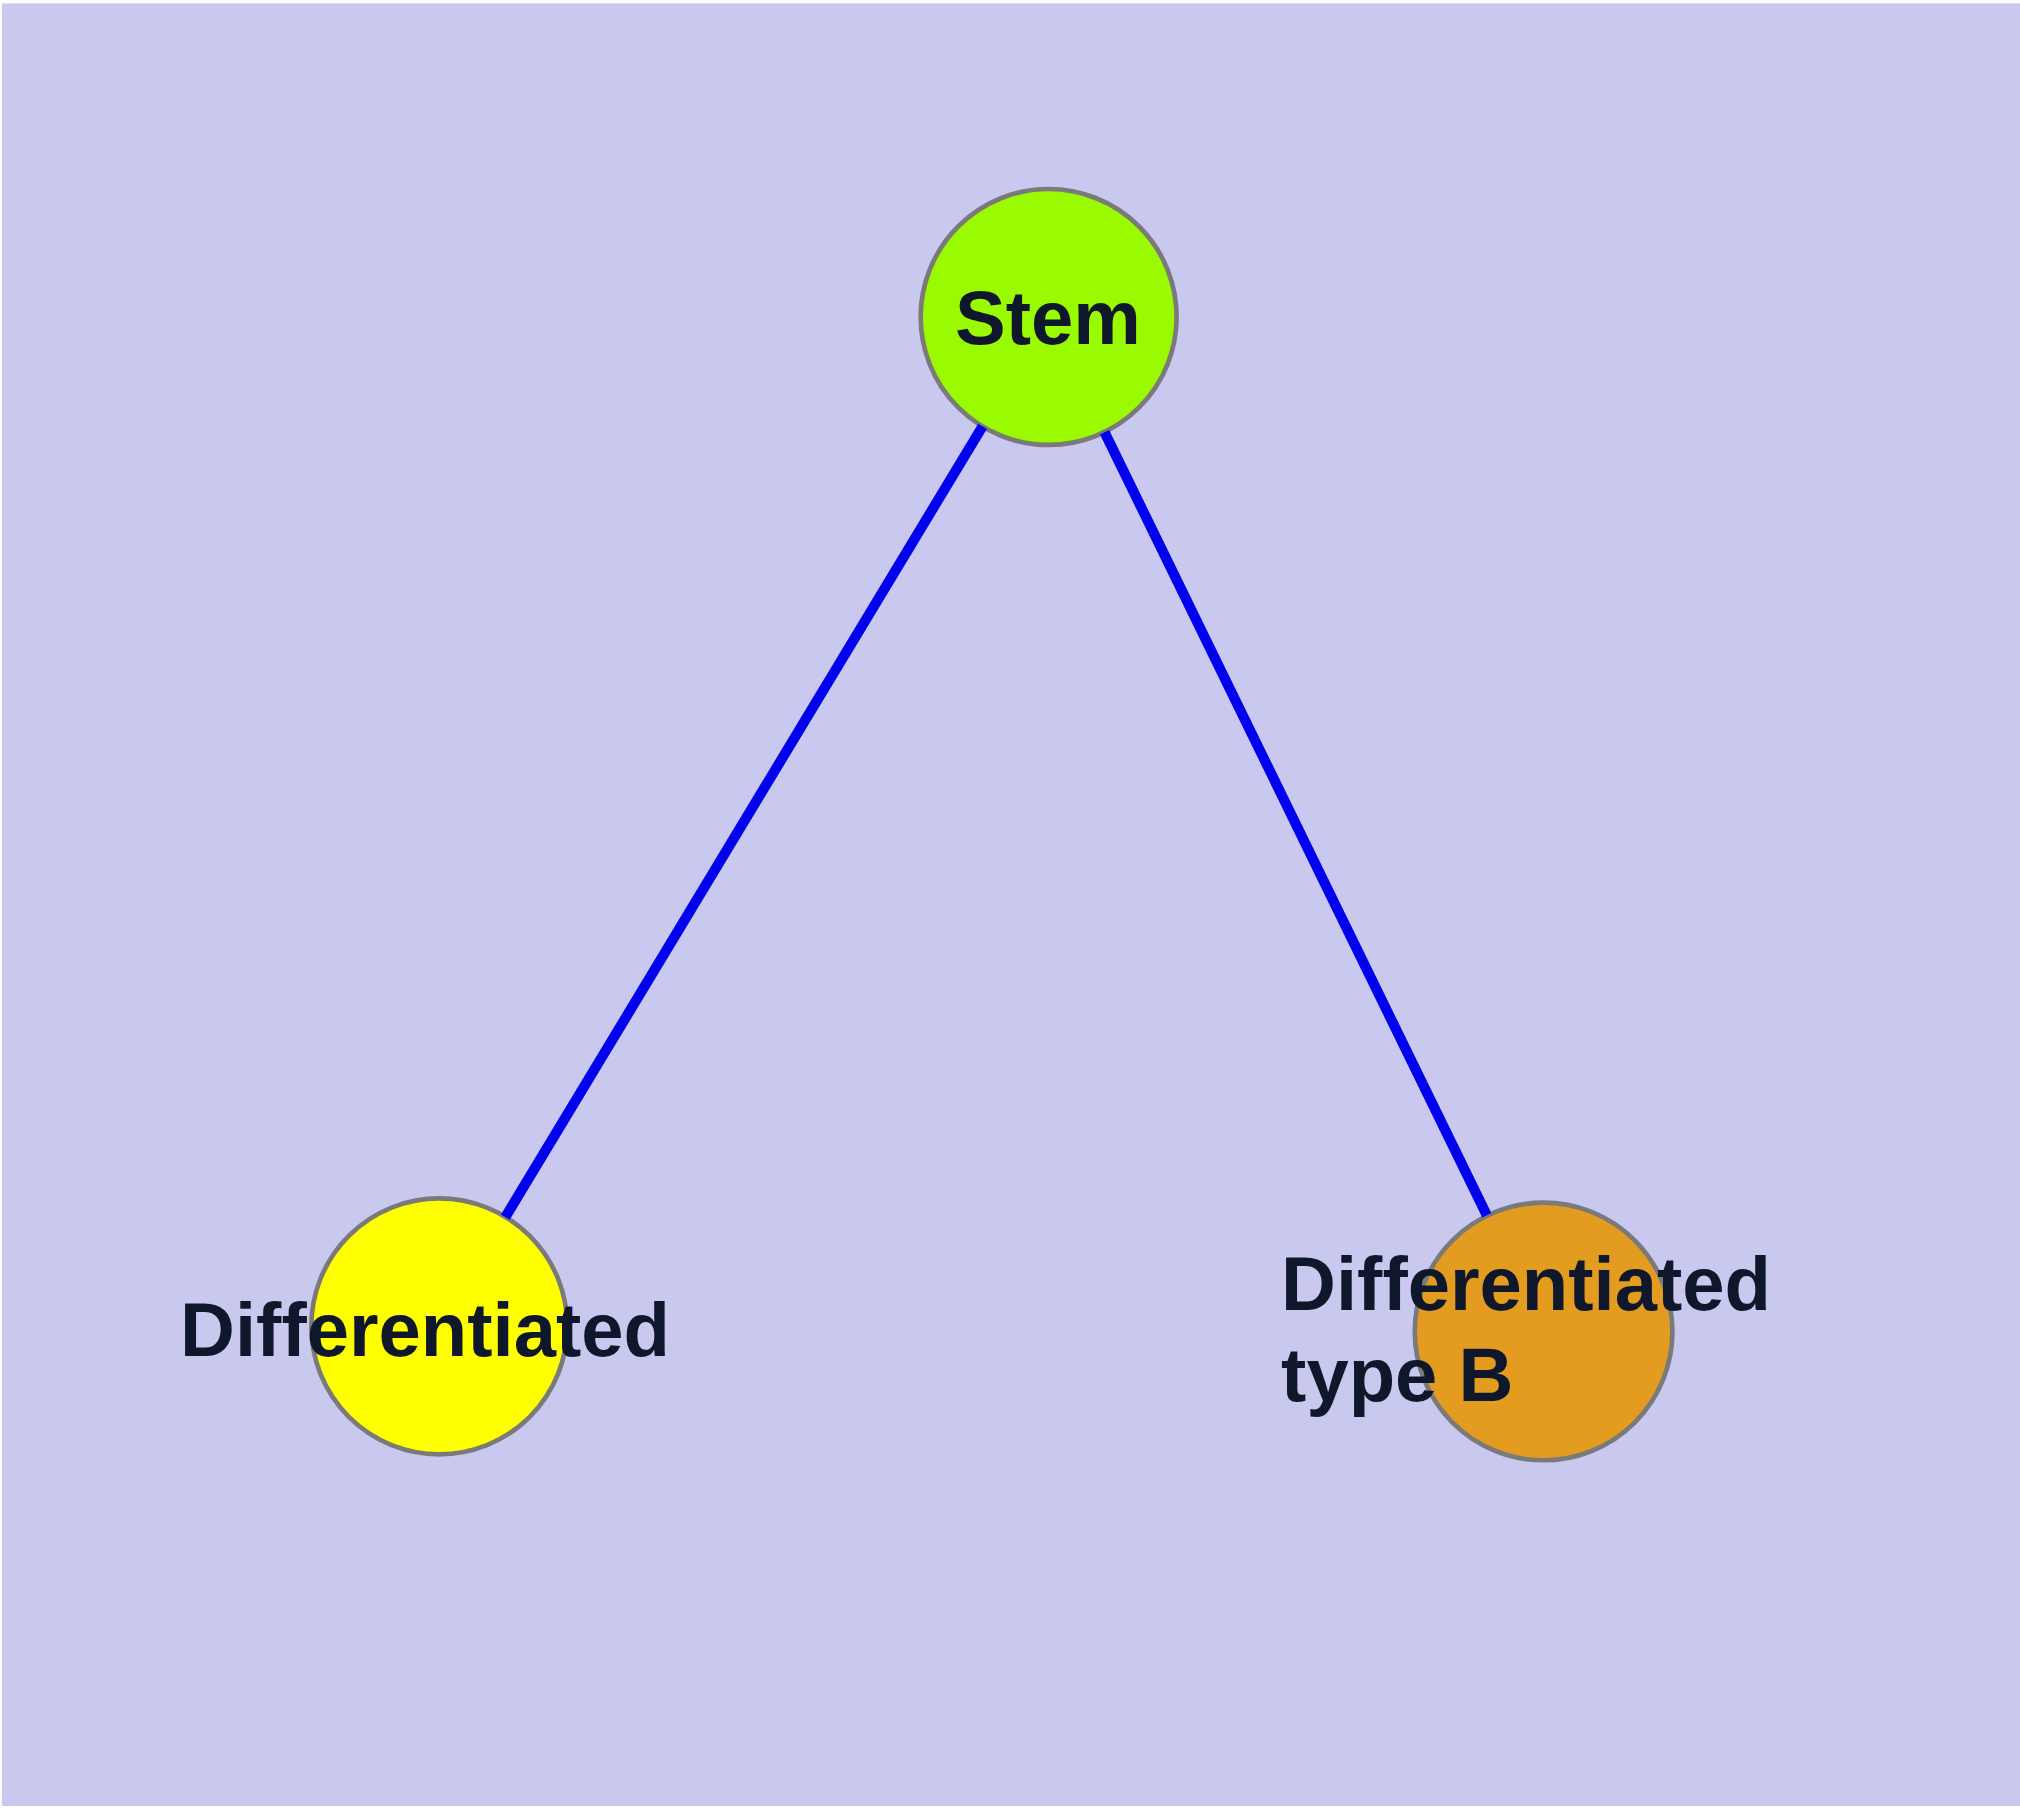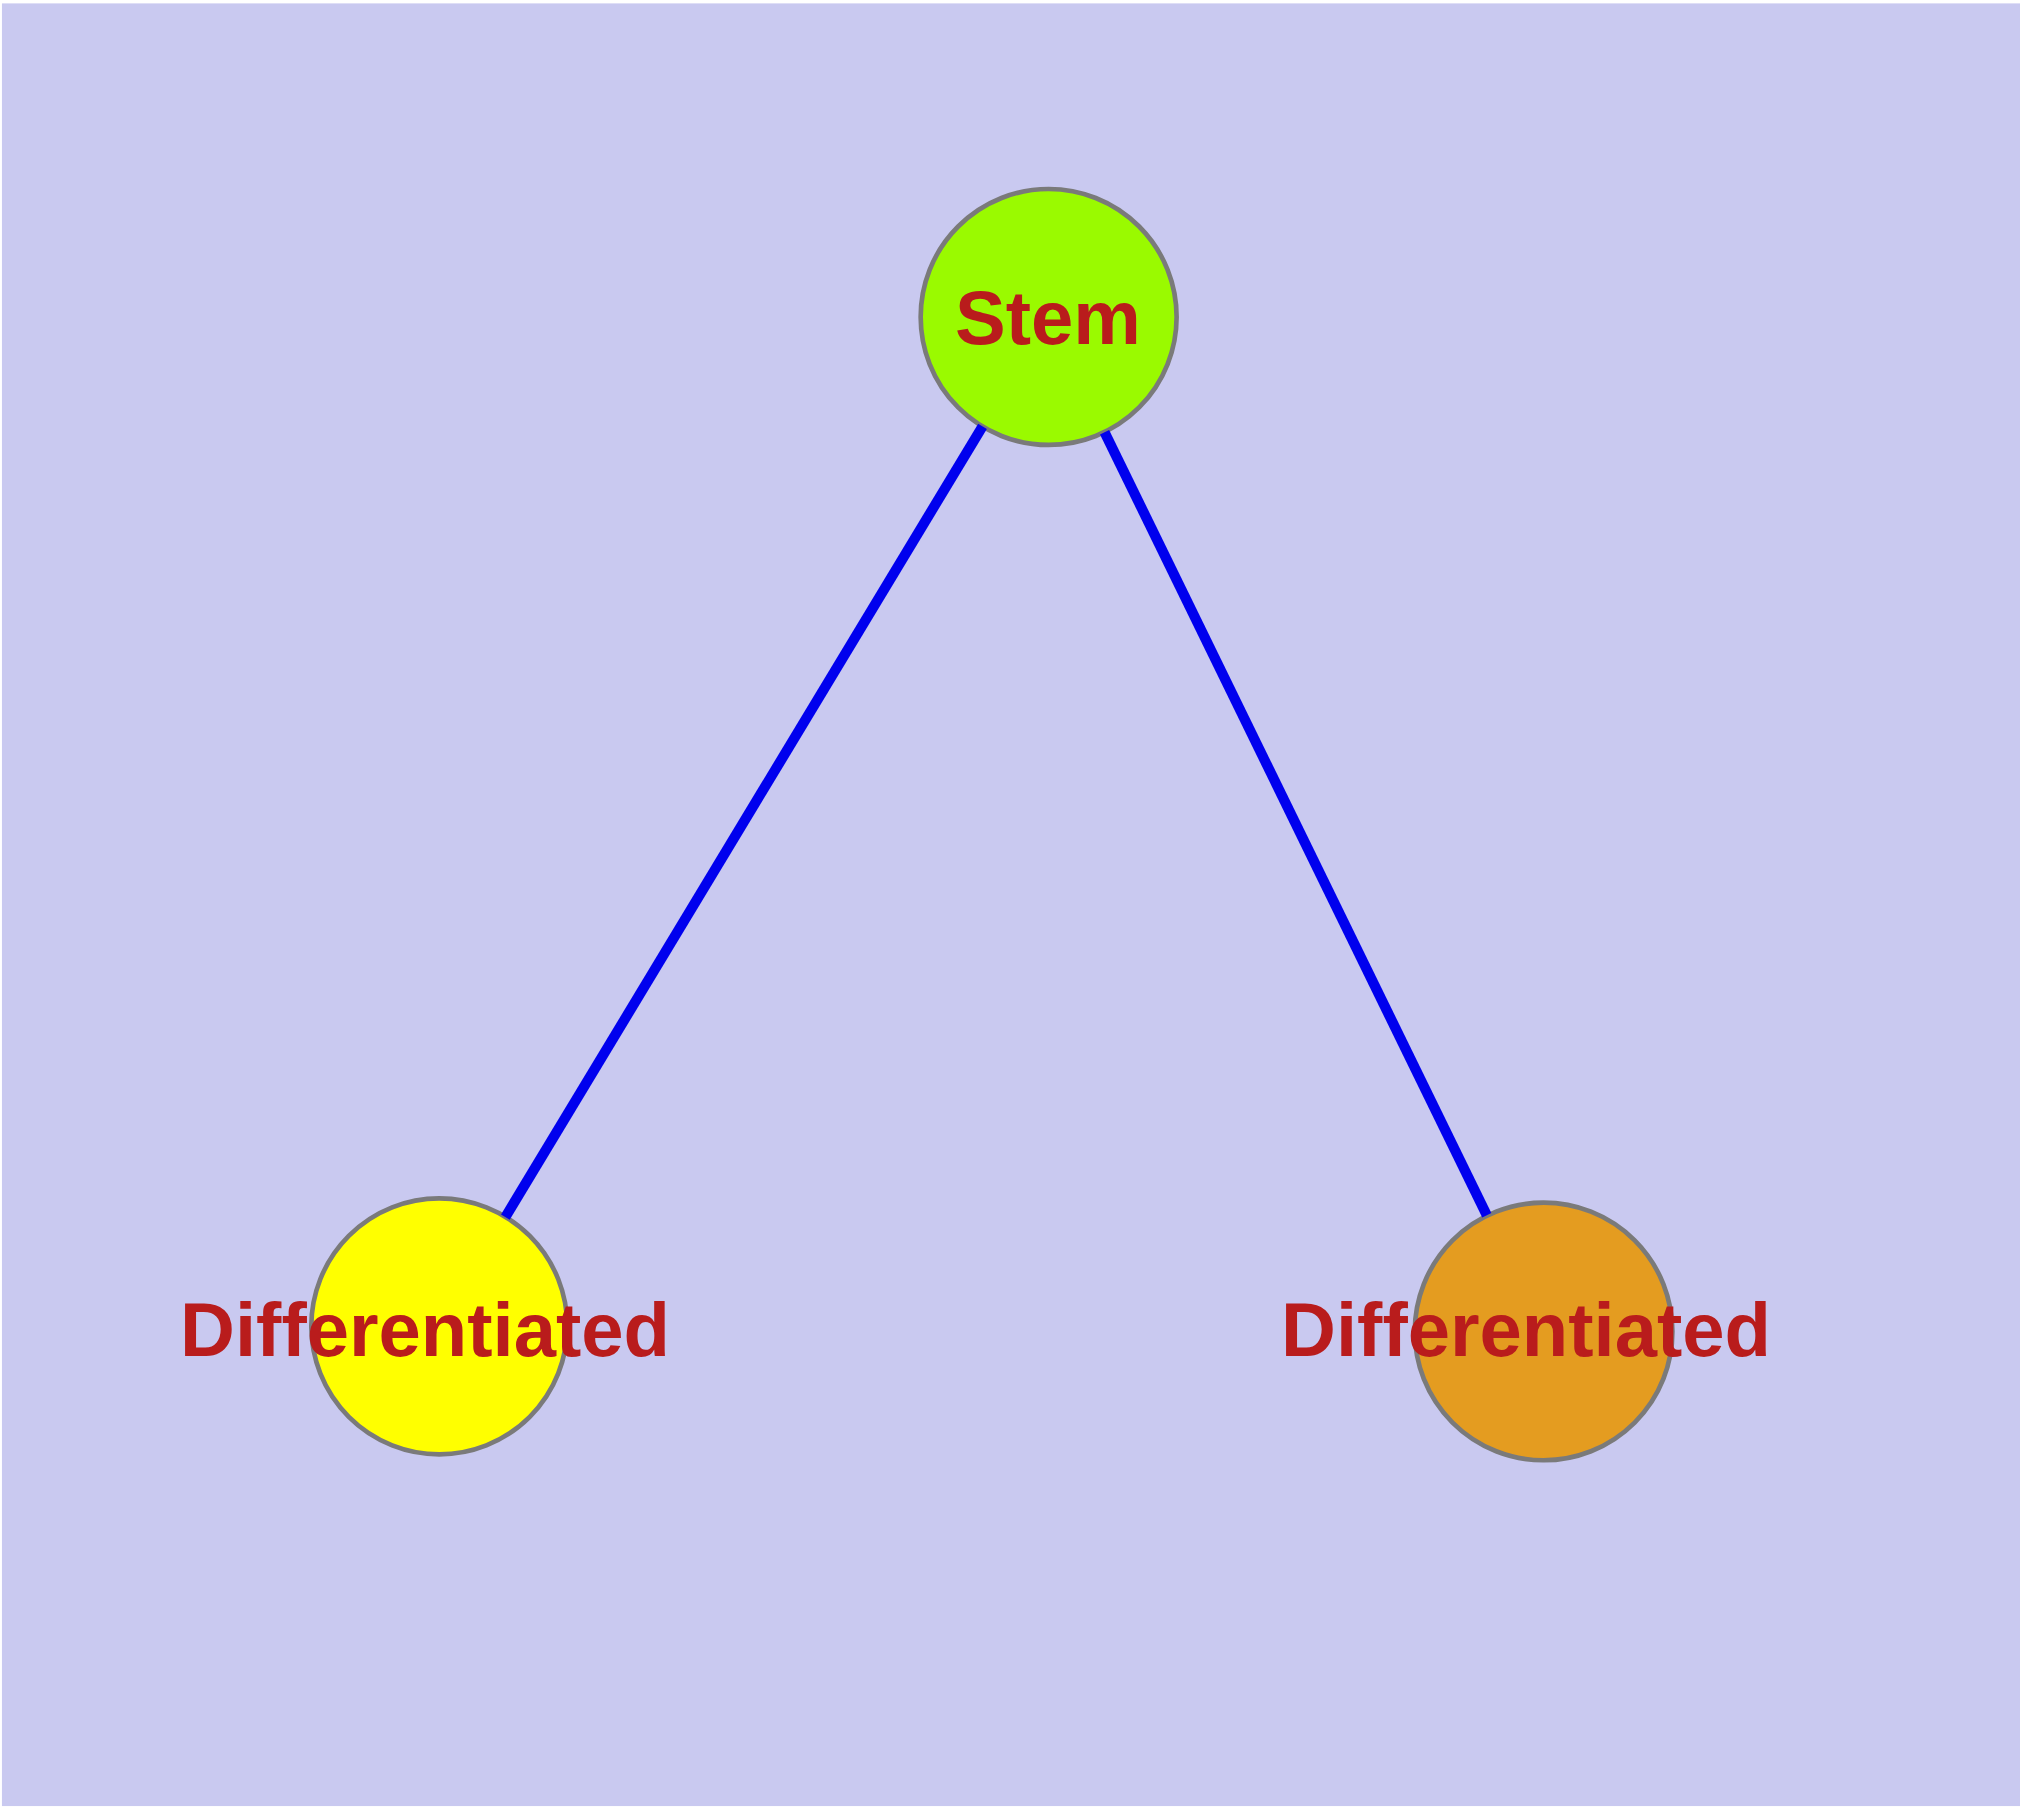--- a/index.html
+++ b/index.html
@@ -22,21 +22,21 @@
     width: 2021px;
     height: 1812px;
     display: block;
   }
   .node-label {
     position: absolute;
     transform: translate(-50%, -50%);
     font-weight: bold;
     font-size: 76px;
     line-height: 91px;
-    color: #b91c1c;
+    color: #0f172a;
     text-align: left;
     white-space: nowrap;
   }
   .node-label span { display: block; }
 </style>
 </head>
 <body>
 
 <div class="canvas">
 
@@ -55,16 +55,17 @@
   <div class="node-label" style="left:1048px; top:317px;">
     <span>Stem</span>
   </div>
 
   <div class="node-label" style="left:425px; top:1329px;">
     <span>Differentiated</span>
   </div>
 
   <div class="node-label" style="left:1526px; top:1329px;">
     <span>Differentiated</span>
+    <span>type B</span>
   </div>
 
 </div>
 
 
 </body></html>

